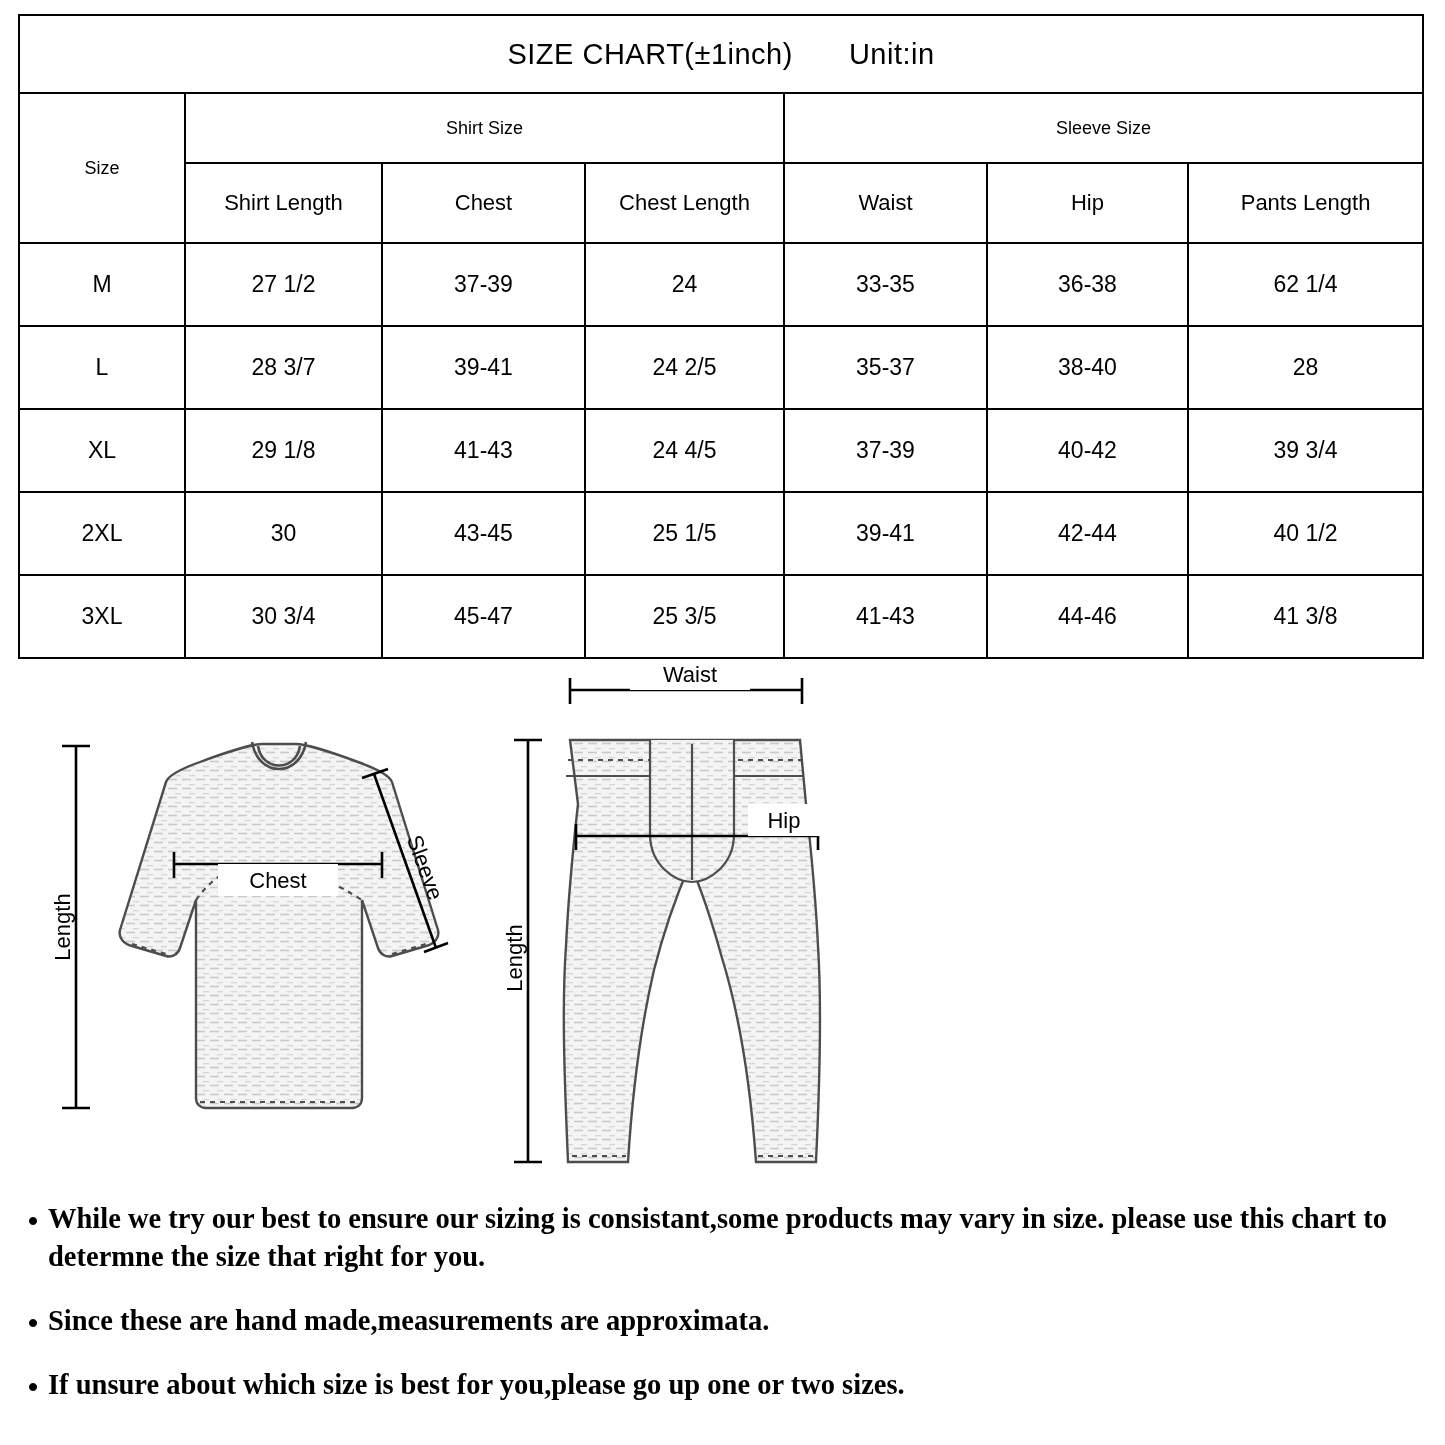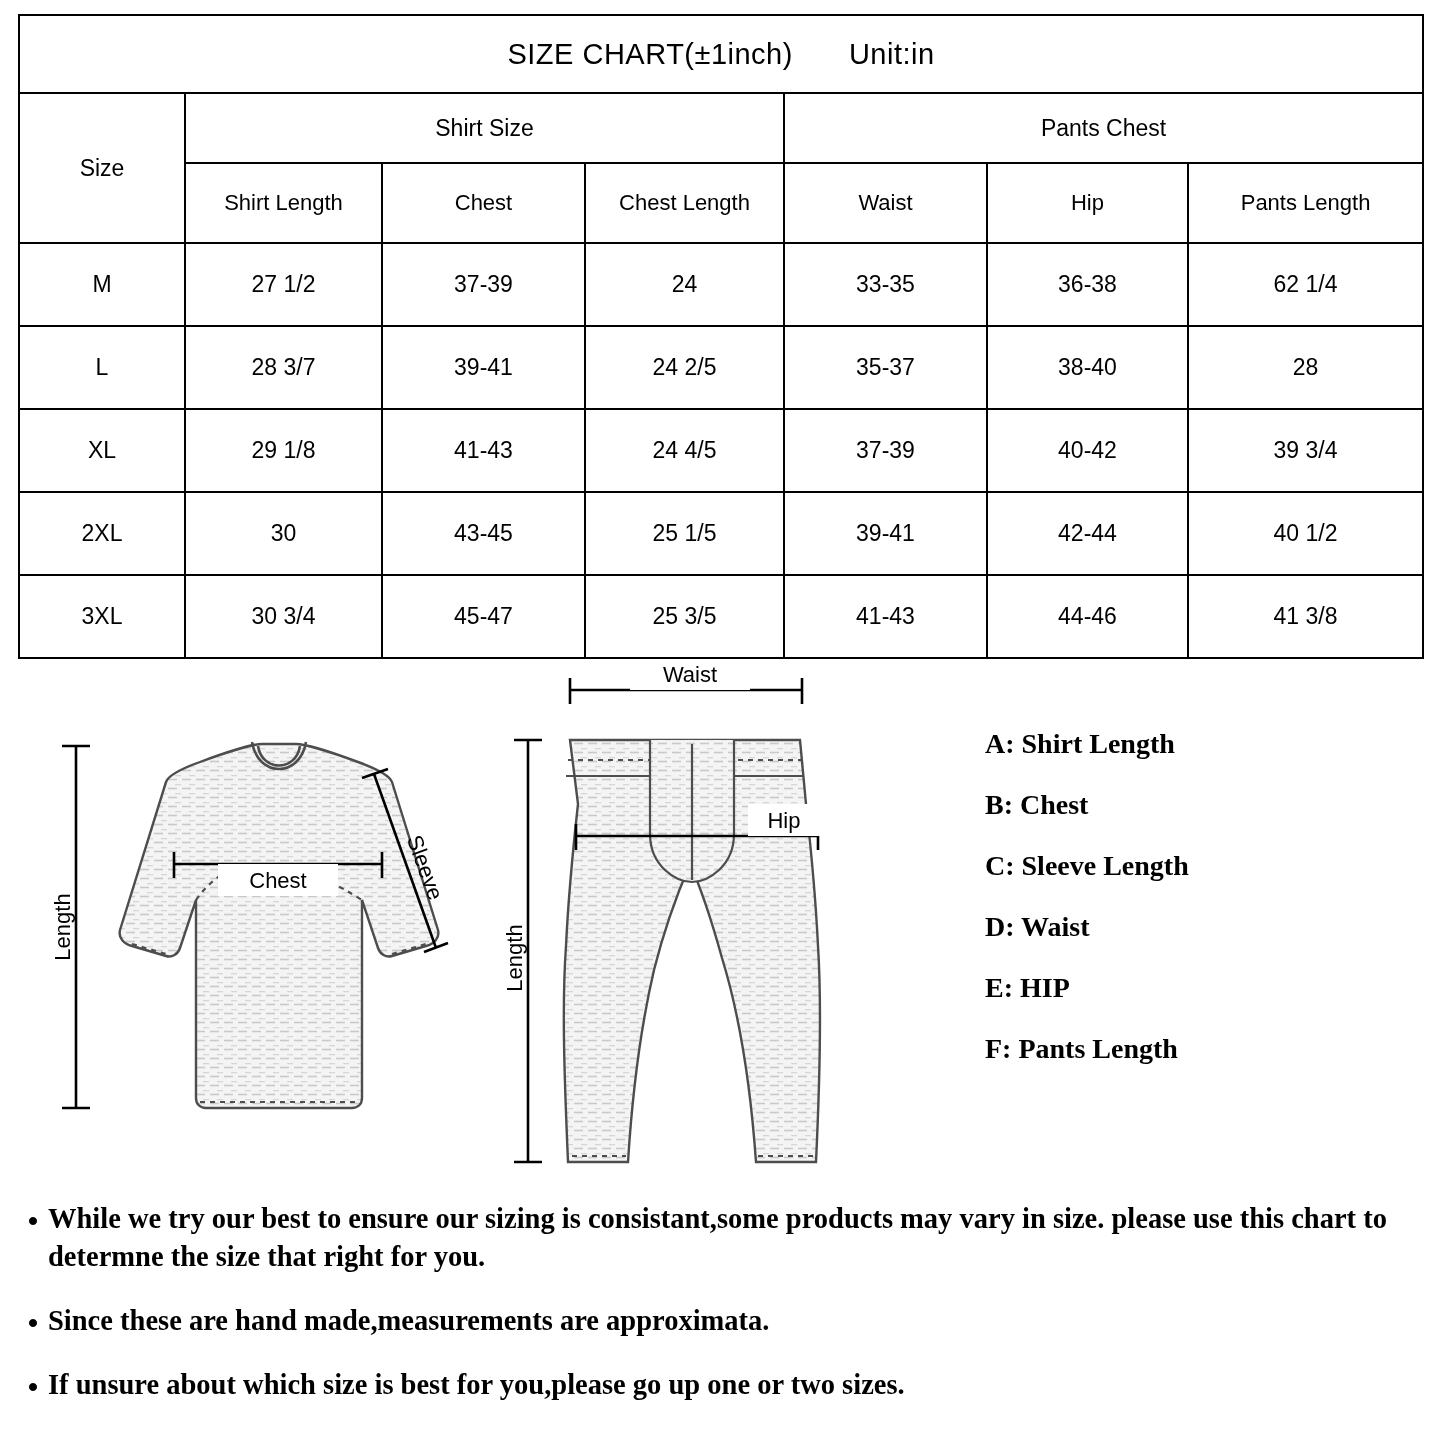--- a/index.html
+++ b/index.html
@@ -46,21 +46,21 @@
     letter-spacing: 0.5px;
   }
   .title-inner {
     display: flex;
     justify-content: center;
     align-items: center;
     gap: 56px;
   }
   .grp-head {
     height: 66px;
-    font-size: 23px;
+    font-size: 18px;
     font-weight: bold;
   }
   .col-head {
     height: 78px;
     font-size: 22px;
     font-weight: bold;
     line-height: 1.25;
     padding: 0 14px;
   }
   .data-cell {
@@ -157,21 +157,21 @@
           <td class="title-cell" colspan="7">
             <div class="title-inner">
               <span>SIZE CHART(±1inch)</span>
               <span>Unit:in</span>
             </div>
           </td>
         </tr>
         <tr>
           <td class="grp-head" rowspan="2">Size</td>
           <td class="grp-head" colspan="3">Shirt Size</td>
-          <td class="grp-head" colspan="3">Pants Chest</td>
+          <td class="grp-head" colspan="3">Sleeve Size</td>
         </tr>
         <tr>
           <td class="col-head">Shirt Length</td>
           <td class="col-head">Chest</td>
           <td class="col-head">Chest Length</td>
           <td class="col-head">Waist</td>
           <td class="col-head">Hip</td>
           <td class="col-head">Pants Length</td>
         </tr>
 
@@ -286,28 +286,20 @@
 
         <path d="M576 178 L818 178 M576 166 L576 192 M818 166 L818 192" class="meas"></path>
         <rect class="lbl-box" x="748" y="146" width="72" height="32"></rect>
         <text class="lbl" x="784" y="170" text-anchor="middle">Hip</text>
 
         <path d="M528 82 L528 504 M514 82 L542 82 M514 504 L542 504" class="meas"></path>
         <text class="lbl" x="522" y="300" transform="rotate(-90 522 300)" text-anchor="middle">Length</text>
       </g>
     </svg>
 
-    <div class="legend">
-      <div>A: Shirt Length</div>
-      <div>B: Chest</div>
-      <div>C: Sleeve Length</div>
-      <div>D: Waist</div>
-      <div>E: HIP</div>
-      <div>F: Pants Length</div>
-    </div>
   </div>
 
   <div class="notes">
     <div class="note">
       <span class="bullet">•</span>
       <span class="note-text">While we try our best to ensure our sizing is consistant,some products may vary in size. please use this chart to determne the size that right for you.</span>
     </div>
     <div class="note">
       <span class="bullet">•</span>
       <span class="note-text">Since these are hand made,measurements are approximata.</span>

